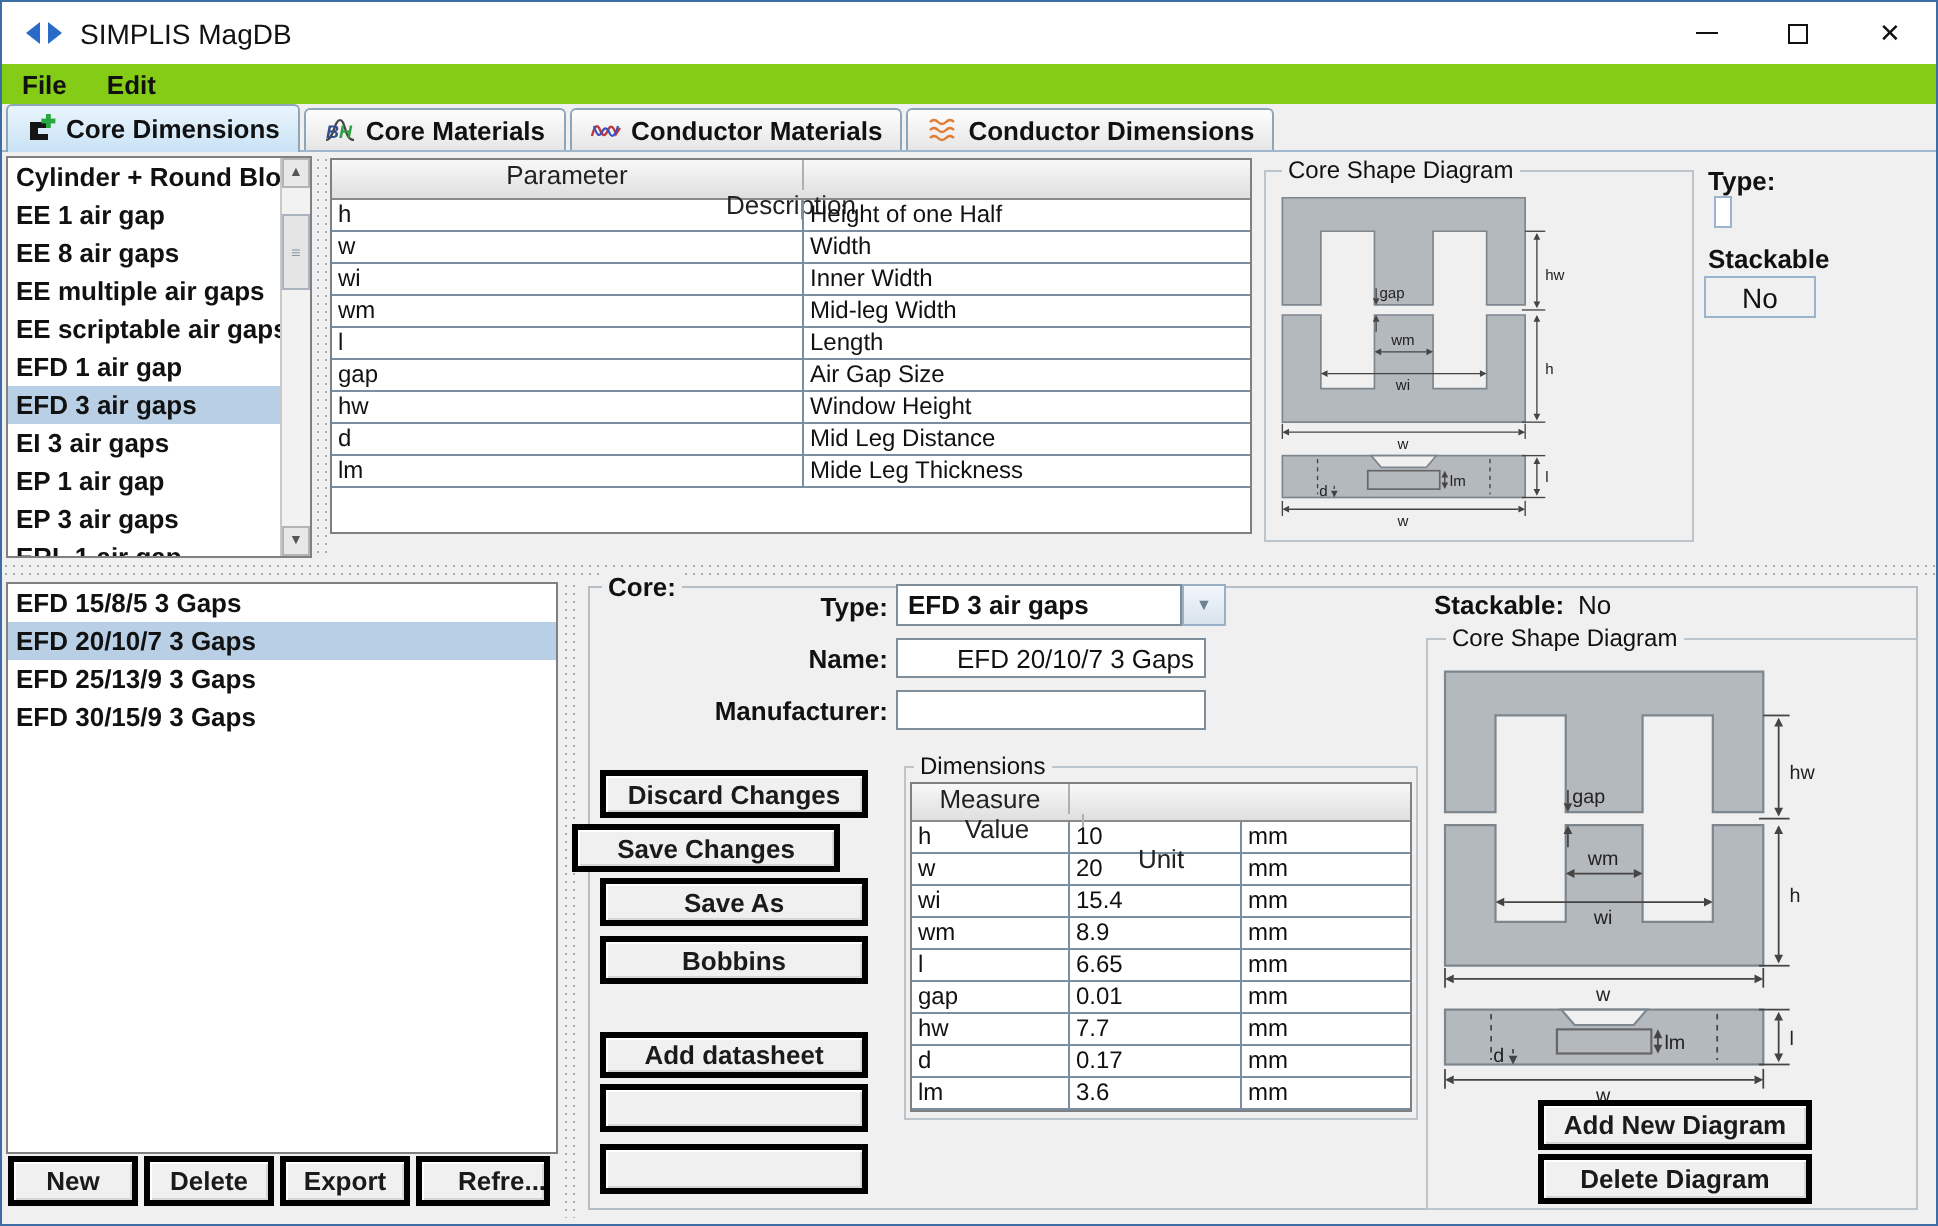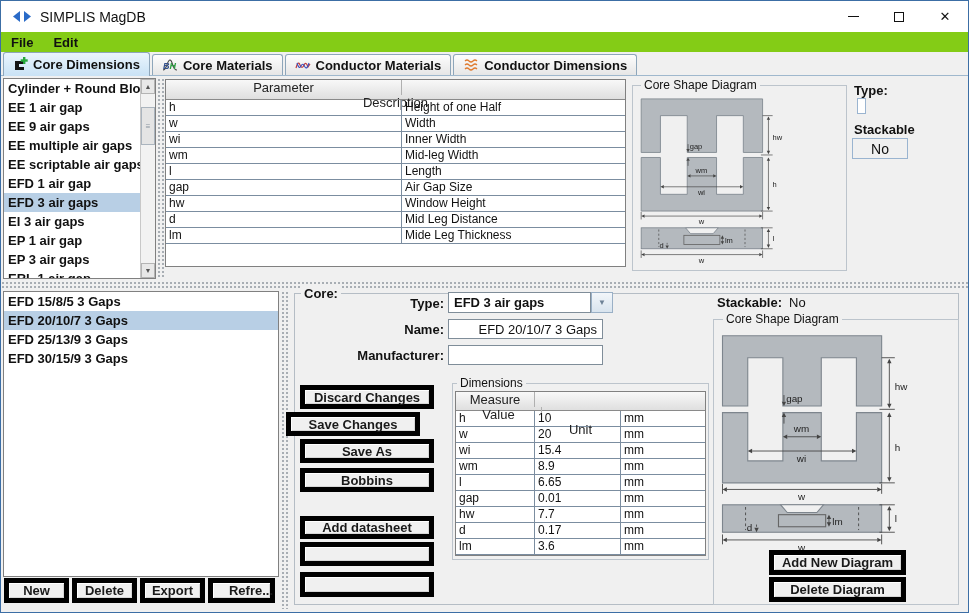--- a/index.html
+++ b/index.html
@@ -39,21 +39,21 @@
   .cell{font-size:12px;line-height:15px;padding-left:3px;white-space:nowrap;overflow:hidden;}
   .p0{width:236px;border-right:1px solid #7b8da0;}
   .p1{flex:1;}
   .c0{width:79px;border-right:1px solid #7b8da0;}
   .c1{width:86px;border-right:1px solid #7b8da0;}
   .c2{flex:1;}
   
   .group{position:absolute;border:1px solid #bcc4cc;}
   .gtitle{position:absolute;font-size:12px;background:#f0f0f0;padding:0 3px;white-space:nowrap;z-index:2;}
   
-  .btn{position:absolute;background:#f0f0f0;border:5px solid #000000;box-shadow:inset 1px 1px 0 #ffffff,inset -1px -1px 0 #d6d6d6;display:flex;align-items:center;justify-content:center;font-size:13px;font-weight:bold;color:#1a1a1a;cursor:default;}
+  .btn{position:absolute;background:#f0f0f0;border:3px solid #000000;box-shadow:inset 1px 1px 0 #ffffff,inset -1px -1px 0 #d6d6d6;display:flex;align-items:center;justify-content:center;font-size:13px;font-weight:bold;color:#1a1a1a;cursor:default;}
   
   .flabel{position:absolute;width:103px;text-align:right;font-size:13px;font-weight:bold;}
   .field{position:absolute;background:#fff;border:1px solid #7f8d99;font-size:13px;line-height:19px;overflow:hidden;}
   .combo{padding-left:5px;font-weight:bold;}
   .combo-arrow{position:absolute;background:linear-gradient(#f2f6fa,#d9e4ee);border:1px solid #9ab0c6;display:flex;align-items:center;justify-content:center;font-size:8px;color:#6e8296;}
   .name-field{text-align:right;padding-right:5px;}
   .blabel{position:absolute;font-size:13px;font-weight:bold;}
   .side-box{position:absolute;border:1px solid #9ab4d0;background:#f0f0f0;display:flex;align-items:center;justify-content:center;font-size:14px;}
   svg text{font-family:"Liberation Sans",sans-serif;}
 </style>
@@ -126,21 +126,21 @@
           </svg>
         </span>
       <span>Conductor Dimensions</span>
     </div>
   </div>
 
   <div class="list-panel" style="left:2px;top:77px;width:153px;height:201px;">
     <div style="position:absolute;left:0;top:0;width:137px;height:100%;">
         <div class="li">Cylinder + Round Block</div>
         <div class="li">EE 1 air gap</div>
-        <div class="li">EE 9 air gaps</div>
+        <div class="li">EE 8 air gaps</div>
         <div class="li">EE multiple air gaps</div>
         <div class="li">EE scriptable air gaps</div>
         <div class="li">EFD 1 air gap</div>
         <div class="li sel">EFD 3 air gaps</div>
         <div class="li">EI 3 air gaps</div>
         <div class="li">EP 1 air gap</div>
         <div class="li">EP 3 air gaps</div>
         <div class="li">ERL 1 air gap</div>
       </div>
     <div class="vscroll">

